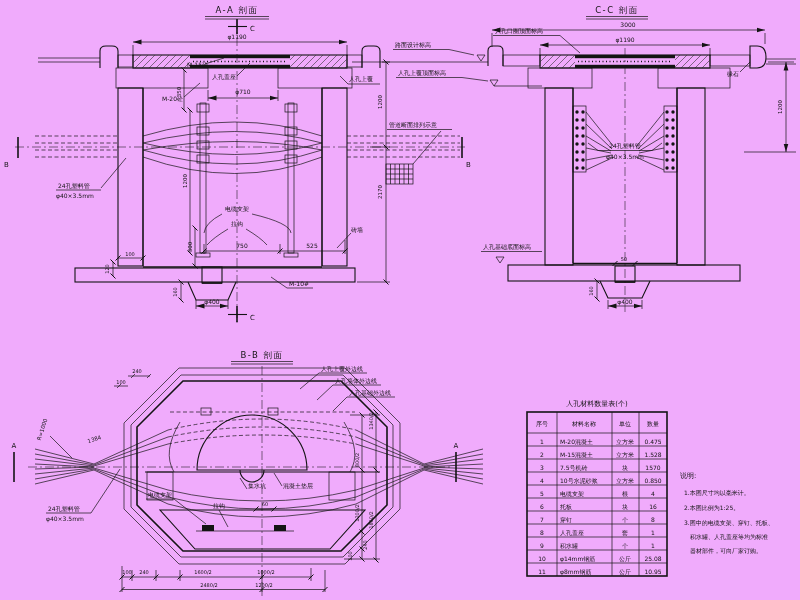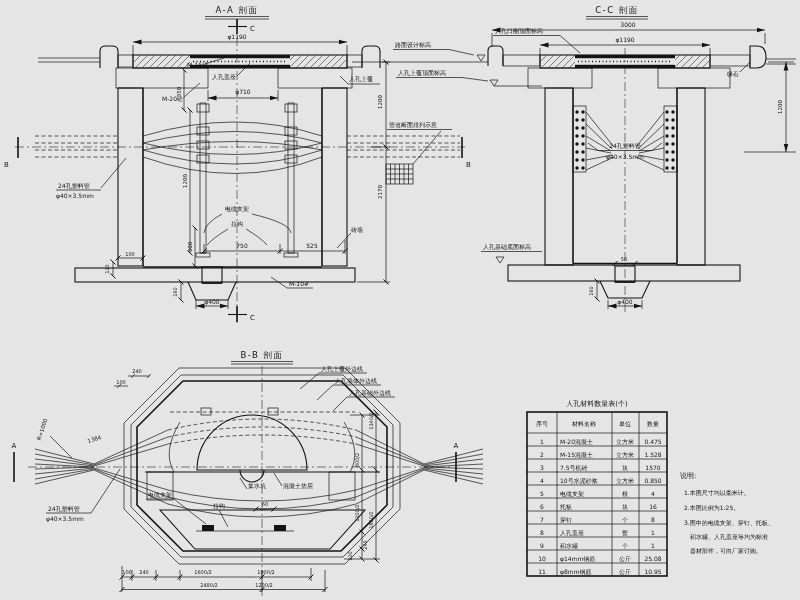--- a/index.html
+++ b/index.html
@@ -1,16 +1,16 @@
 <!DOCTYPE html>
 <html><head>
 <meta charset="utf-8">
 <style>
   html,body{margin:0;padding:0;background:#ffffff;width:800px;height:600px;overflow:hidden}
-  .sheet{position:relative;width:800px;height:600px;background:#e5e5e5}
+  .sheet{position:relative;width:800px;height:600px;background:#f0abfc}
   svg{display:block}
   text{font-family:"DejaVu Sans","Liberation Sans",sans-serif;fill:#141414}
   .t9{font-size:8.5px;letter-spacing:1.5px}
   .t7{font-size:7px}
   .t6{font-size:6px}
   .t5{font-size:5px}
   .t55{font-size:5.5px}
   .mid{text-anchor:middle}
   .s{stroke:#141414;stroke-width:.7;fill:none}
   .s1{stroke:#141414;stroke-width:1.1;fill:none}

